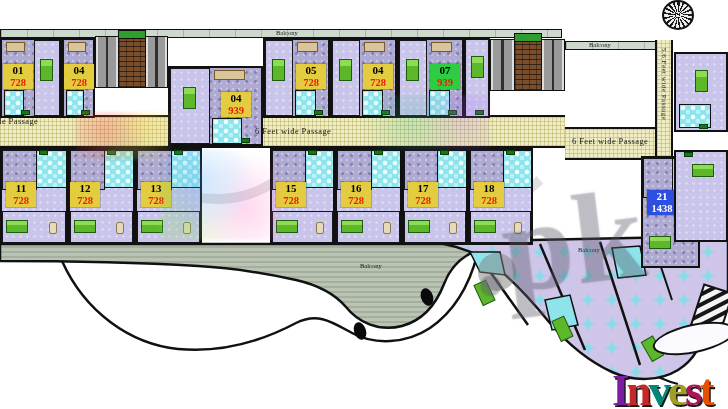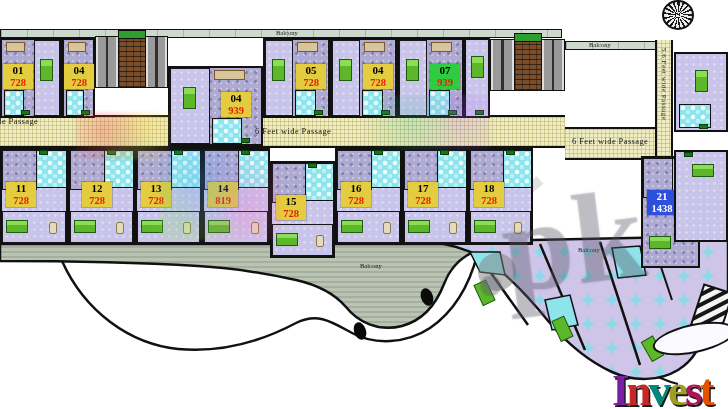--- a/index.html
+++ b/index.html
@@ -206,21 +206,21 @@
         </div>
         <div class="sub lav" style="position: absolute; left: 0px; top: 61px; width: 64px; height: 32px;">
           <div class="bed" style="position: absolute; left: 3px; top: 8px; width: 22px; height: 13px;"></div>
           <div class="fig" style="position: absolute; left: 46px; top: 10px; width: 8px; height: 12px;"></div>
         </div>
       </div>
       <div class="cell lav" style="position: absolute; left: 68px; top: 148px; width: 67px; height: 97px;">
         <div class="sub mot" style="position: absolute; left: 0px; top: 0px; width: 35px; height: 40px;"></div>
         <div class="bath" style="position: absolute; left: 34px; top: 0px; width: 28px; height: 36px;"></div>
         <div class="door" style="position: absolute; left: 37px; top: 0px; width: 9px; height: 5px;"></div>
-        <div class="chip" style="position: absolute; left: 12px; top: 32px; background: rgb(227, 204, 63);">
+        <div class="chip" style="position: absolute; left: 0; top: 32px; background: rgb(227, 204, 63);">
           <div class="num">12</div>
           <div class="area" style="color: rgb(232, 31, 0);">728</div>
         </div>
         <div class="sub lav" style="position: absolute; left: 0px; top: 61px; width: 63px; height: 32px;">
           <div class="bed" style="position: absolute; left: 3px; top: 8px; width: 22px; height: 13px;"></div>
           <div class="fig" style="position: absolute; left: 45px; top: 10px; width: 8px; height: 12px;"></div>
         </div>
       </div>
       <div class="cell lav" style="position: absolute; left: 135px; top: 148px; width: 67px; height: 97px;">
         <div class="sub mot" style="position: absolute; left: 0px; top: 0px; width: 35px; height: 40px;"></div>
@@ -228,34 +228,21 @@
         <div class="door" style="position: absolute; left: 37px; top: 0px; width: 9px; height: 5px;"></div>
         <div class="chip" style="position: absolute; left: 4px; top: 32px; background: rgb(227, 204, 63);">
           <div class="num">13</div>
           <div class="area" style="color: rgb(232, 31, 0);">728</div>
         </div>
         <div class="sub lav" style="position: absolute; left: 0px; top: 61px; width: 63px; height: 32px;">
           <div class="bed" style="position: absolute; left: 3px; top: 8px; width: 22px; height: 13px;"></div>
           <div class="fig" style="position: absolute; left: 45px; top: 10px; width: 8px; height: 12px;"></div>
         </div>
       </div>
-      <div class="cell lav" style="position: absolute; left: 202px; top: 148px; width: 68px; height: 97px;">
-        <div class="sub mot" style="position: absolute; left: 0px; top: 0px; width: 35px; height: 40px;"></div>
-        <div class="bath" style="position: absolute; left: 34px; top: 0px; width: 29px; height: 36px;"></div>
-        <div class="door" style="position: absolute; left: 37px; top: 0px; width: 9px; height: 5px;"></div>
-        <div class="chip" style="position: absolute; left: 4px; top: 32px; background: rgb(227, 204, 63);">
-          <div class="num">14</div>
-          <div class="area" style="color: rgb(232, 31, 0);">819</div>
-        </div>
-        <div class="sub lav" style="position: absolute; left: 0px; top: 61px; width: 64px; height: 32px;">
-          <div class="bed" style="position: absolute; left: 3px; top: 8px; width: 22px; height: 13px;"></div>
-          <div class="fig" style="position: absolute; left: 46px; top: 10px; width: 8px; height: 12px;"></div>
-        </div>
-      </div>
-      <div class="cell lav" style="position: absolute; left: 270px; top: 161px; width: 65px; height: 97px;">
+      <div class="cell lav" style="position: absolute; left: 270px; top: 148px; width: 65px; height: 97px;">
         <div class="sub mot" style="position: absolute; left: 0px; top: 0px; width: 34px; height: 40px;"></div>
         <div class="bath" style="position: absolute; left: 33px; top: 0px; width: 27px; height: 36px;"></div>
         <div class="door" style="position: absolute; left: 36px; top: 0px; width: 9px; height: 5px;"></div>
         <div class="chip" style="position: absolute; left: 4px; top: 32px; background: rgb(227, 204, 63);">
           <div class="num">15</div>
           <div class="area" style="color: rgb(232, 31, 0);">728</div>
         </div>
         <div class="sub lav" style="position: absolute; left: 0px; top: 61px; width: 61px; height: 32px;">
           <div class="bed" style="position: absolute; left: 3px; top: 8px; width: 22px; height: 13px;"></div>
           <div class="fig" style="position: absolute; left: 43px; top: 10px; width: 8px; height: 12px;"></div>

